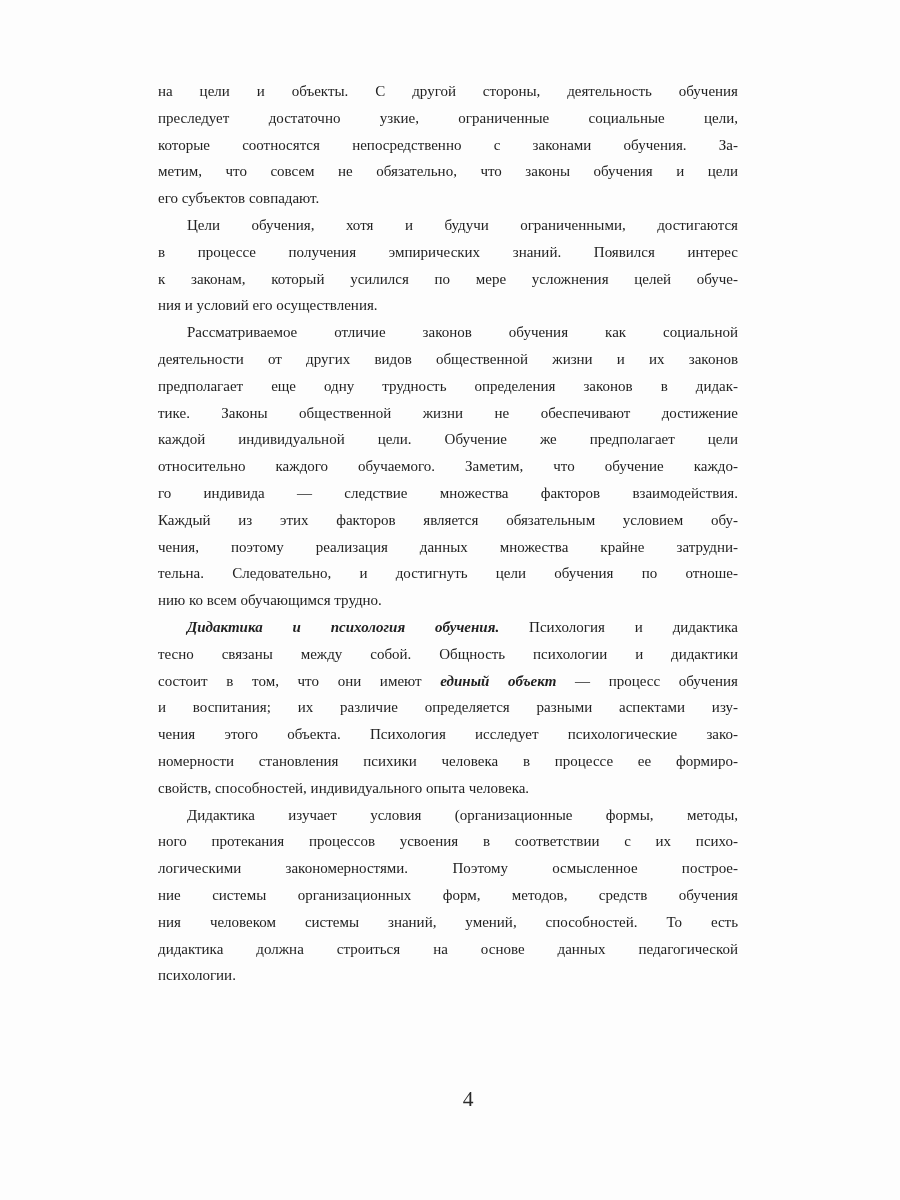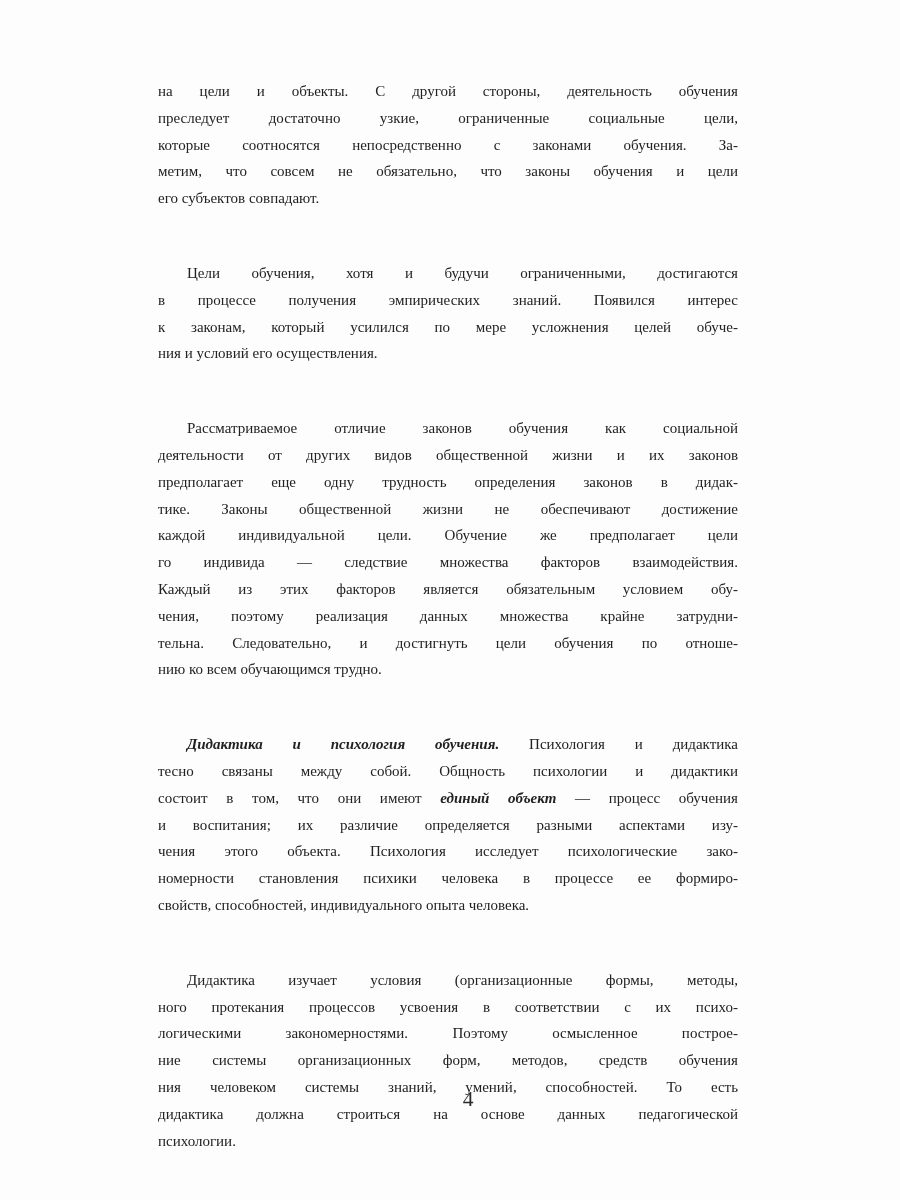--- a/index.html
+++ b/index.html
@@ -33,21 +33,20 @@
     text-align: justify;
     text-align-last: justify;
     white-space: normal;
     overflow: visible;
   }
   .line.para-end {
     text-align-last: left;
   }
   .line.indent {
     text-indent: 29px;
-    margin-top: 48px;
   }
   .bold {
     font-weight: bold;
     font-style: italic;
   }
   .page-number {
     position: absolute;
     left: 178px;
     top: 1086px;
     width: 580px;
@@ -69,20 +68,21 @@
       <div class="line para-end"><span>его субъектов совпадают.</span></div>
       <div class="line indent"><span>Цели обучения, хотя и будучи ограниченными, достигаются</span></div>
       <div class="line"><span>в процессе получения эмпирических знаний. Появился интерес</span></div>
       <div class="line"><span>к законам, который усилился по мере усложнения целей обуче-</span></div>
       <div class="line para-end"><span>ния и условий его осуществления.</span></div>
       <div class="line indent"><span>Рассматриваемое отличие законов обучения как социальной</span></div>
       <div class="line"><span>деятельности от других видов общественной жизни и их законов</span></div>
       <div class="line"><span>предполагает еще одну трудность определения законов в дидак-</span></div>
       <div class="line"><span>тике. Законы общественной жизни не обеспечивают достижение</span></div>
       <div class="line"><span>каждой индивидуальной цели. Обучение же предполагает цели</span></div>
+      <div class="line"><span>относительно каждого обучаемого. Заметим, что обучение каждо-</span></div>
       <div class="line"><span>го индивида — следствие множества факторов взаимодействия.</span></div>
       <div class="line"><span>Каждый из этих факторов является обязательным условием обу-</span></div>
       <div class="line"><span>чения, поэтому реализация данных множества крайне затрудни-</span></div>
       <div class="line"><span>тельна. Следовательно, и достигнуть цели обучения по отноше-</span></div>
       <div class="line para-end"><span>нию ко всем обучающимся трудно.</span></div>
       <div class="line indent"><span class="bold">Дидактика и психология обучения.</span><span> Психология и дидактика</span></div>
       <div class="line"><span>тесно связаны между собой. Общность психологии и дидактики</span></div>
       <div class="line"><span>состоит в том, что они имеют </span><span class="bold">единый объект</span><span> — процесс обучения</span></div>
       <div class="line"><span>и воспитания; их различие определяется разными аспектами изу-</span></div>
       <div class="line"><span>чения этого объекта. Психология исследует психологические зако-</span></div>

